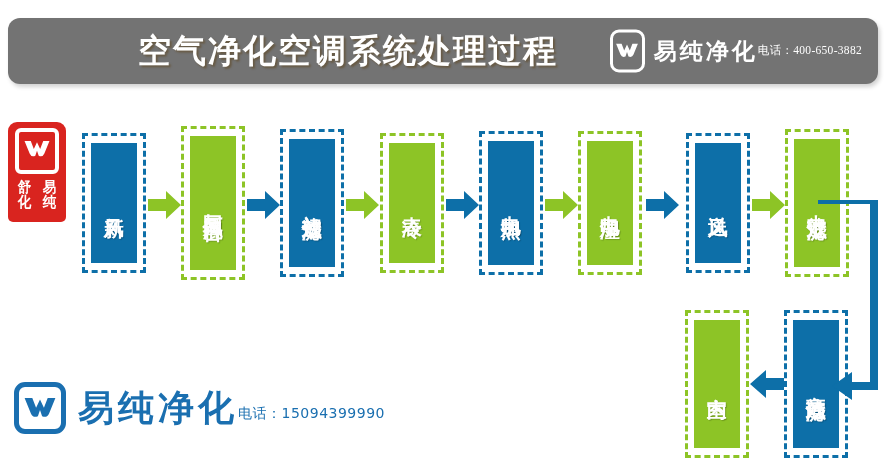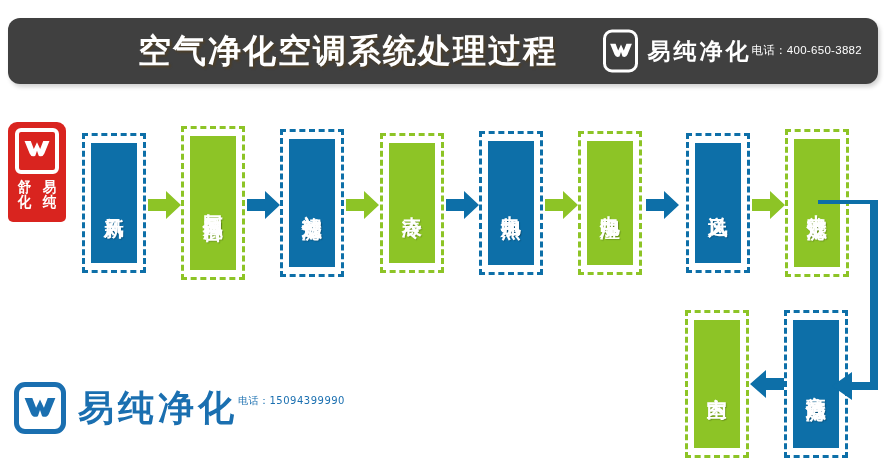--- a/index.html
+++ b/index.html
@@ -5,21 +5,21 @@
   html,body{margin:0;padding:0;background:#ffffff;}
   body{
     width:886px;height:468px;position:relative;overflow:hidden;
     font-family:"DejaVu Sans","Liberation Sans",sans-serif;
     background:#ffffff;
   }
 
   
   #header-banner{
     position:absolute;left:8px;top:18px;width:870px;height:66px;
-    background:#404040;border-radius:12px;
+    background:#737373;border-radius:12px;
     box-shadow:2px 3px 4px rgba(0,0,0,.18);
   }
   #header-title{
     position:absolute;left:130px;top:50%;transform:translateY(-50%);
     font-size:33px;font-weight:bold;color:#ffffff;letter-spacing:2px;
     text-shadow:2px 2px 2px rgba(90,60,10,.45);
     white-space:nowrap;
   }
 
   
@@ -33,21 +33,21 @@
   }
   #header-logo .logo-mark{width:35px;height:43px;border:3px solid #ffffff;}
   .logo-mark svg{display:block;}
   .logo-text-wrap{display:flex;line-height:1;}
   #header-logo .logo-name{
     font-size:23px;font-weight:bold;color:#ffffff;letter-spacing:3px;
     white-space:nowrap;
   }
   #header-logo .logo-phone{
     font-size:11.5px;color:#ffffff;margin-top:5px;letter-spacing:.3px;
-    font-family:Liberation Sans, sans-serif;
+    font-family:Liberation Serif, serif;
     white-space:nowrap;
   }
 
   
   #red-seal{
     position:absolute;left:8px;top:122px;width:58px;height:100px;
   }
   #red-seal .seal-body{
     position:absolute;inset:0;background:#d9241f;border-radius:9px 9px 5px 5px;
   }
@@ -98,21 +98,21 @@
   #footer-logo{
     position:absolute;left:14px;top:382px;
     display:flex;align-items:center;gap:12px;
   }
   #footer-logo .logo-mark{width:52px;height:52px;border:5px solid #1a6fb0;border-radius:11px;}
   #footer-logo .logo-name{
     font-size:36px;font-weight:bold;color:#1a6fb0;letter-spacing:4px;
     white-space:nowrap;
   }
   #footer-logo .logo-phone{
-    font-size:10px;color:#1a6fb0;margin-top:6px;letter-spacing:.5px;
+    font-size:14px;color:#1a6fb0;margin-top:16px;letter-spacing:.5px;
     white-space:nowrap;
   }
 </style>
 </head>
 <body>
 
 <div id="header-banner">
   <div id="header-title">空气净化空调系统处理过程</div>
 
   <div id="header-logo">

